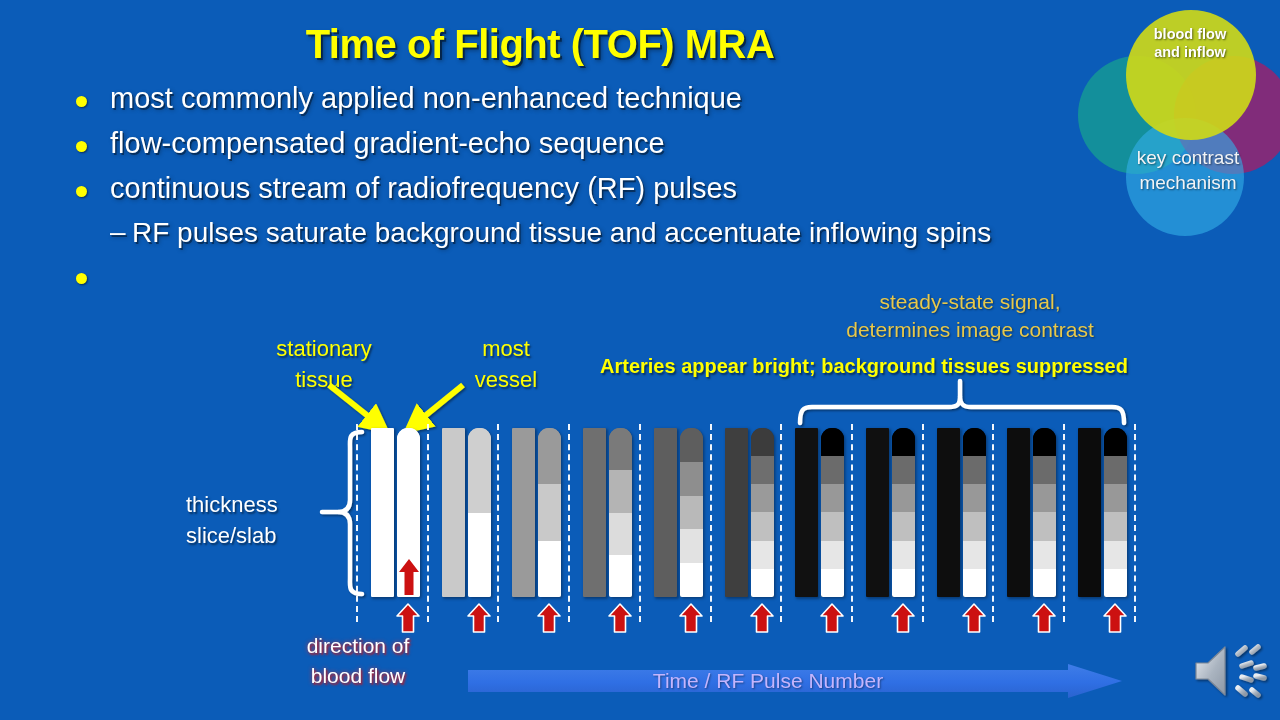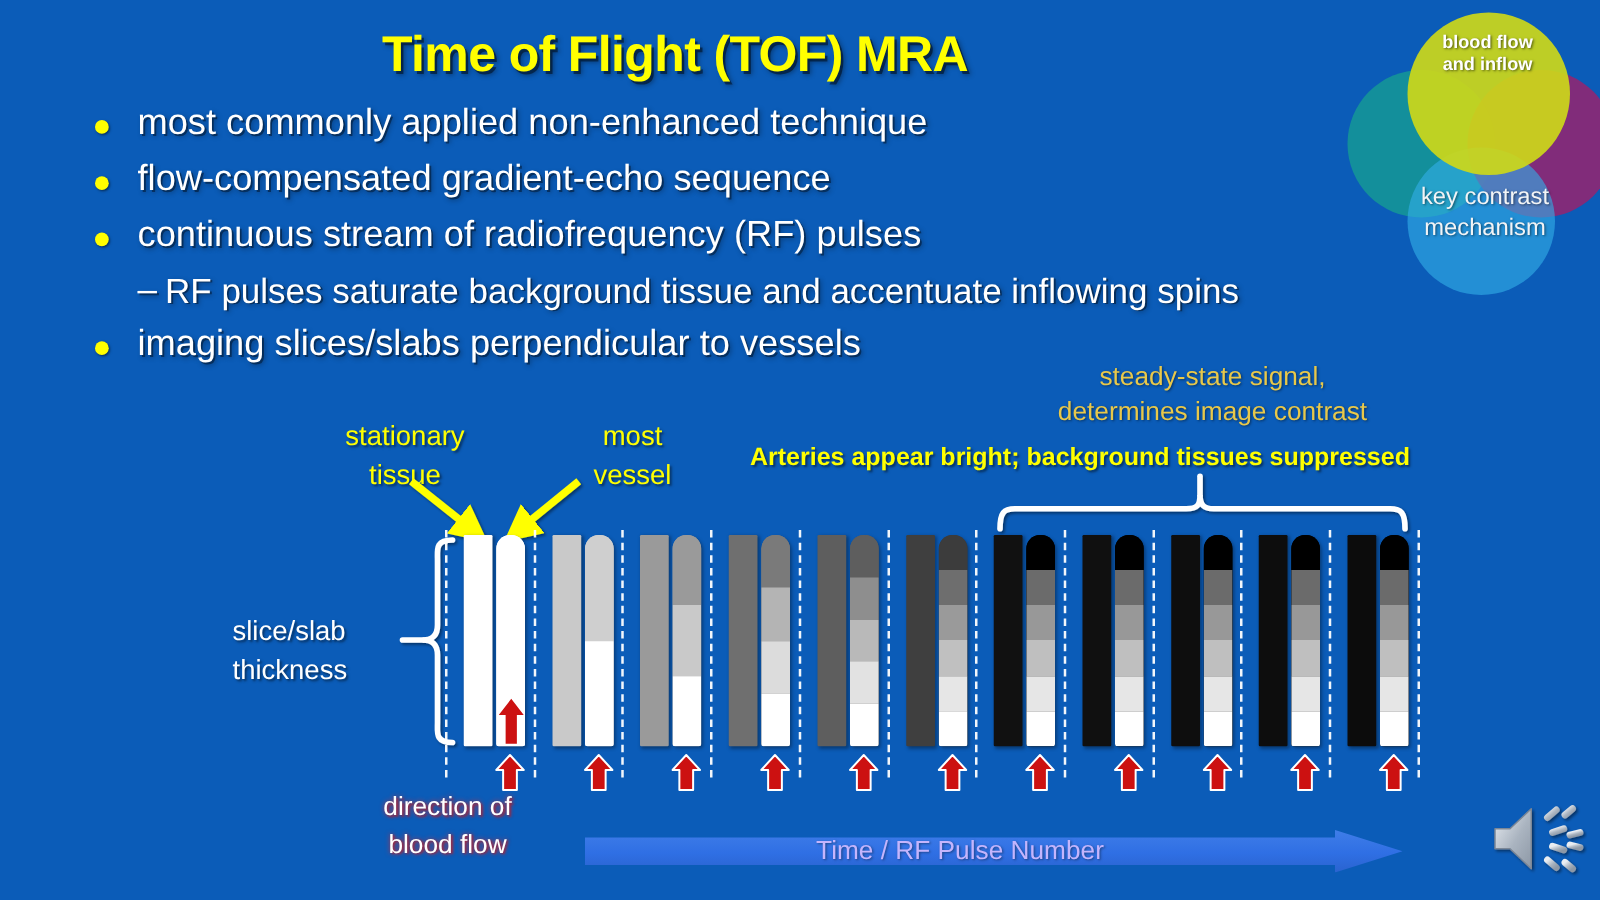--- a/index.html
+++ b/index.html
@@ -125,21 +125,20 @@
     <div class="bl">
       <span class="dot"></span>
       <span>continuous stream of radiofrequency (RF) pulses</span>
     </div>
     <div class="bl sub">
       <span class="dash">–</span>
       <span>RF pulses saturate background tissue and accentuate inflowing spins</span>
     </div>
     <div class="bl">
       <span class="dot"></span>
-      <span>imaging slices/slabs perpendicular to vessels</span>
     </div>
   </div>
 
   <div class="venn">
     <div class="c c-left"></div>
     <div class="c c-right"></div>
     <div class="c c-bottom"></div>
     <div class="c c-top"></div>
     <div class="vlabel-top">
       <div>blood flow</div>
@@ -162,22 +161,22 @@
     <div>stationary</div>
     <div>tissue</div>
   </div>
 
   <div class="lbl-vessel">
     <div>most</div>
     <div>vessel</div>
   </div>
 
   <div class="lbl-slice">
+    <div>thickness</div>
     <div>slice/slab</div>
-    <div>thickness</div>
   </div>
 
   <div class="lbl-direction">
     <div>direction of</div>
     <div>blood flow</div>
   </div>
 
   <div class="diagram" id="diagram">
 
     <svg width="1280" height="720" style="position:absolute;left:0;top:0;pointer-events:none;">

